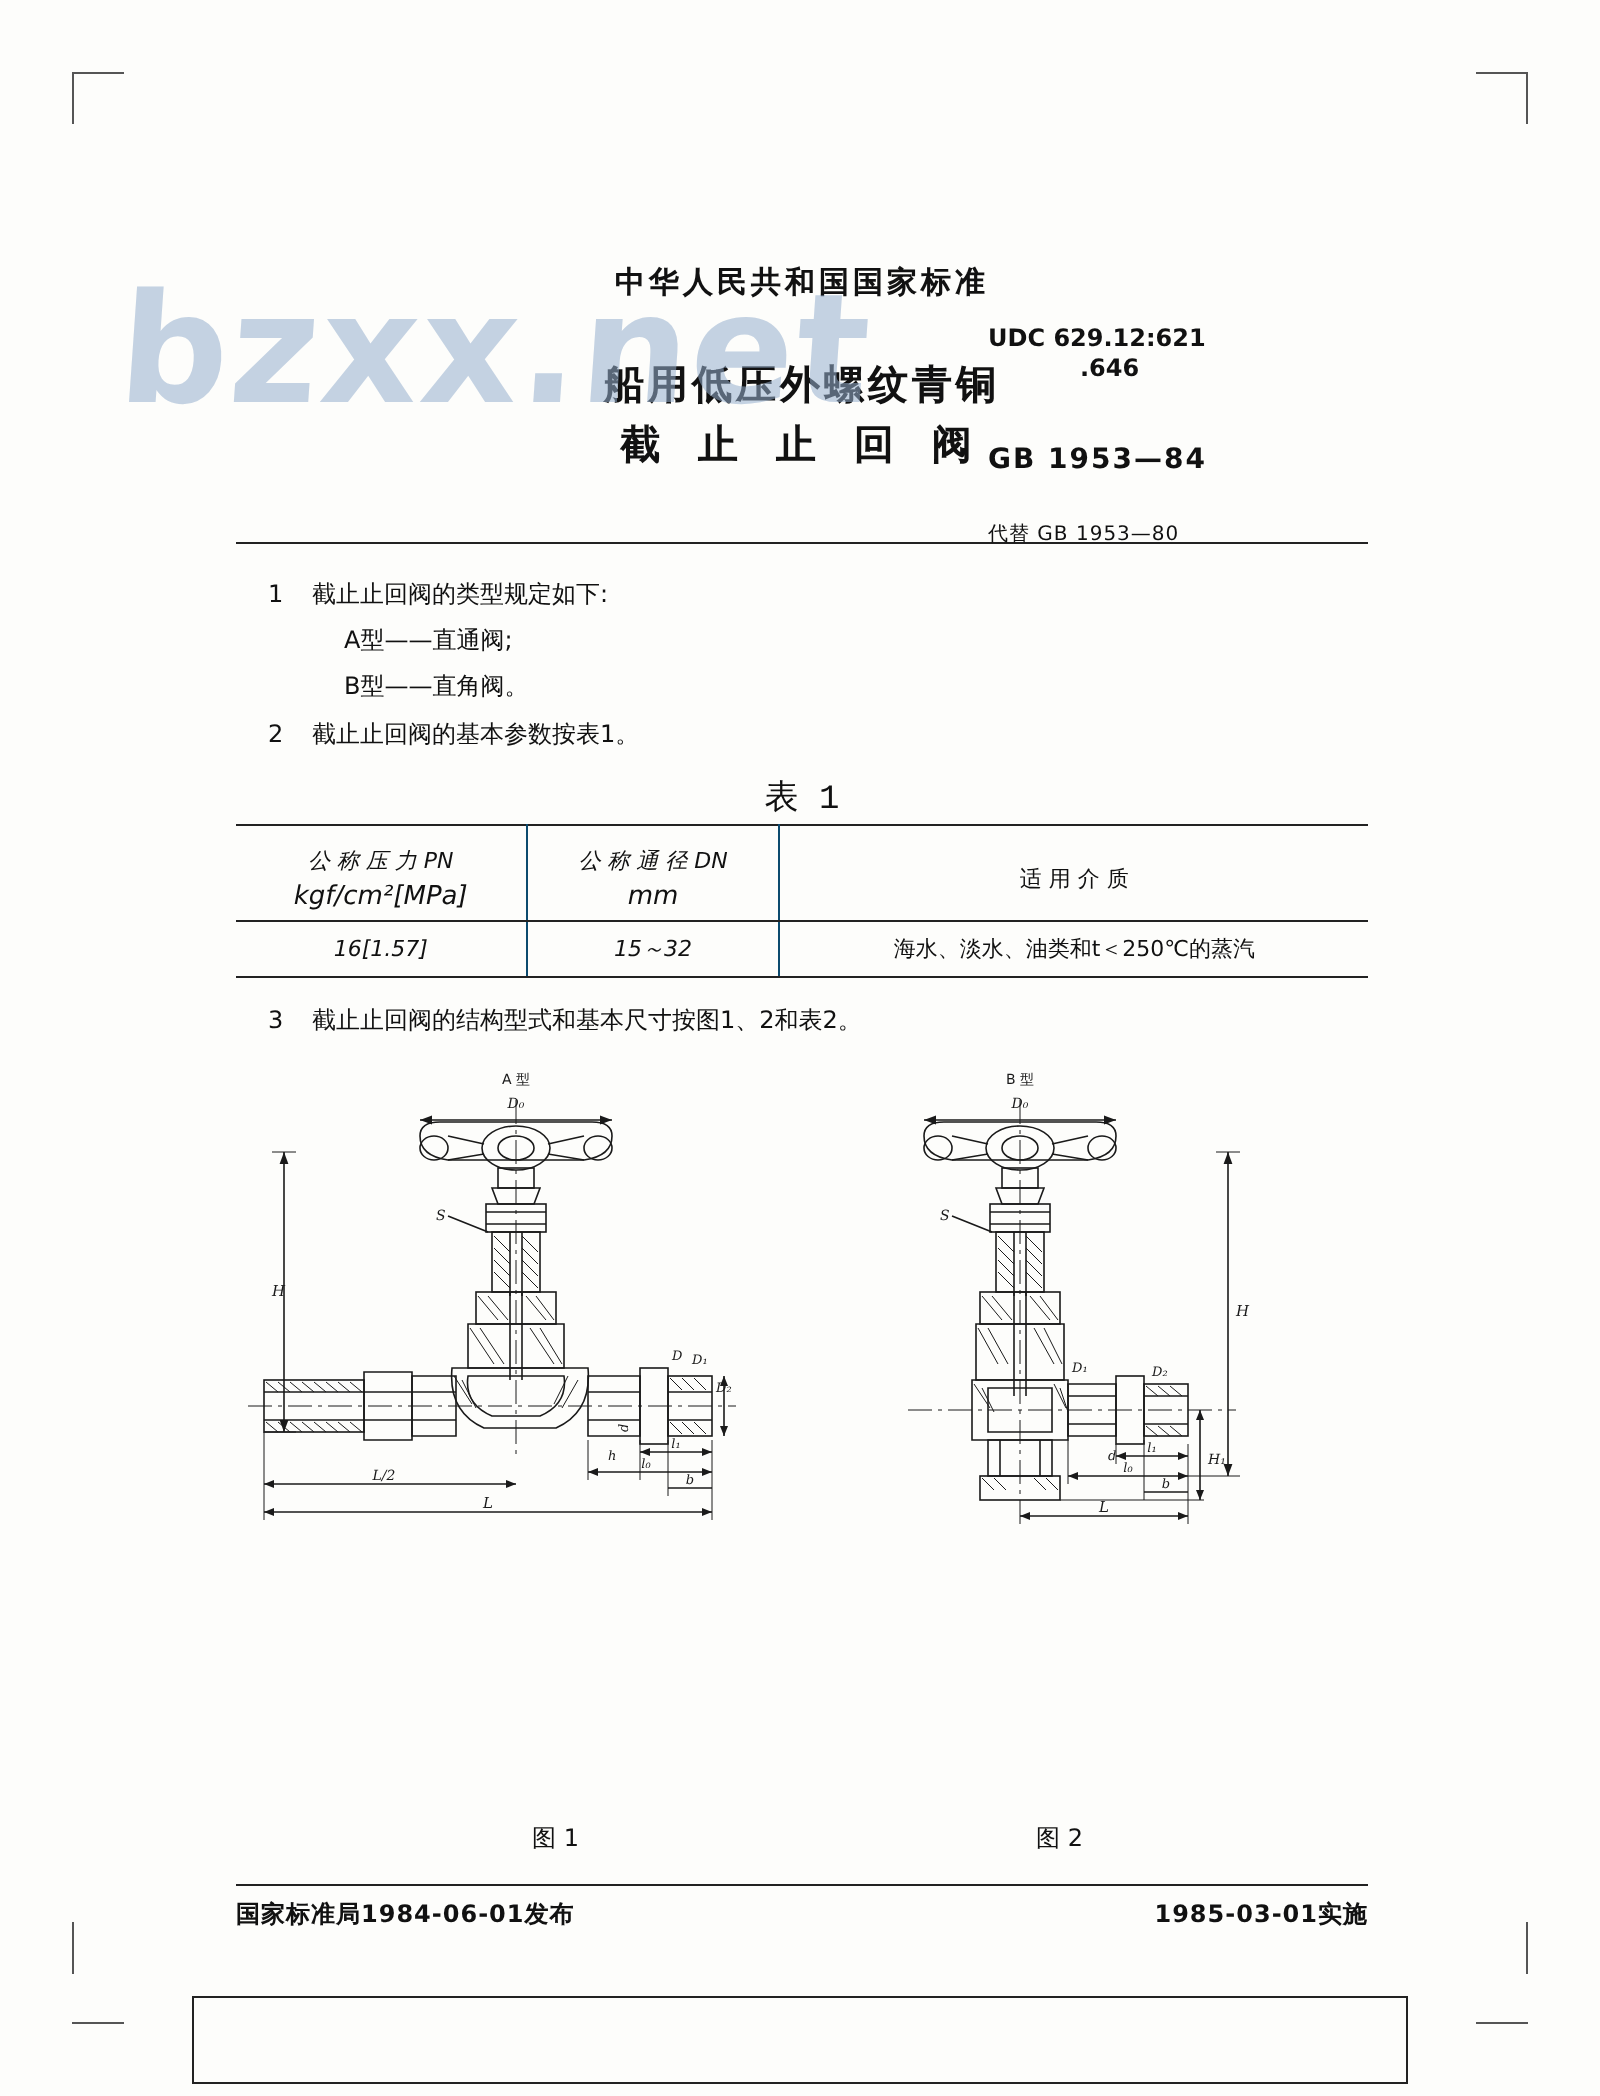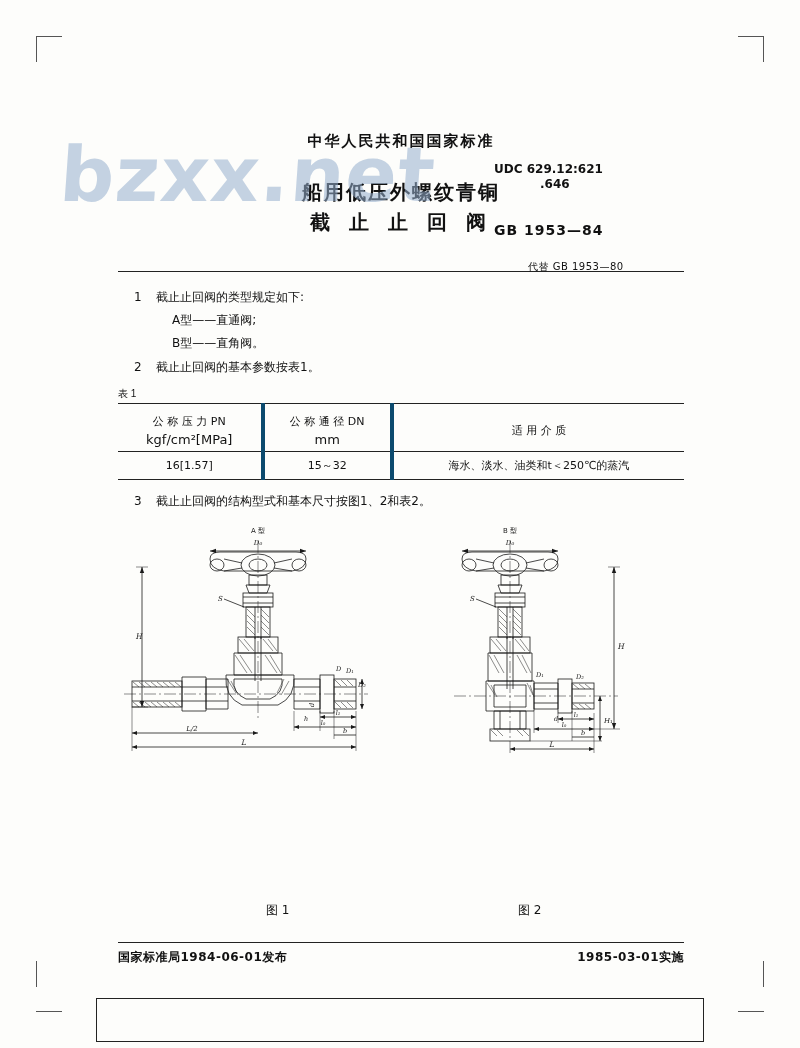--- a/index.html
+++ b/index.html
@@ -52,51 +52,51 @@
     letter-spacing:0.6px;
   }
 
   .hdr-right{
     position:absolute;right:0;top:34px;width:190px;text-align:left;
     font-family:"DejaVu Sans", sans-serif;
   }
   .udc{font-size:12px;font-weight:bold;line-height:1.25;}
   .udc .l2{margin-left:46px;}
   .gbno{font-size:14px;font-weight:bold;margin-top:30px;letter-spacing:1px;}
-  .replaces{font-size:10px;margin-top:22px;letter-spacing:0.5px;margin-left:34px;}
+  .replaces{font-size:10px;margin-top:22px;letter-spacing:0.5px;}
 
   .rule{border-top:1px solid #222;margin-top:34px;}
 
   .clause{
     margin-top:14px;
     font-family:"DejaVu Sans", sans-serif;
     font-size:12px;
     line-height:1.9;
     margin-left:16px;
   }
   .clause .num{display:inline-block;width:22px;}
   .clause .sub{display:block;margin-left:38px;}
 
   .tbl-cap{
-    text-align:left;font-size:10px;margin-top:8px;margin-bottom:2px;
-    font-family:Liberation Sans, sans-serif;
+    text-align:center;font-size:17px;margin-top:8px;margin-bottom:2px;
+    font-family:Liberation Mono, monospace;
   }
   table.params{
     width:100%;border-collapse:collapse;
     font-family:"DejaVu Sans", sans-serif;
     font-size:11px;
   }
   table.params td{
     text-align:center;padding:6px 2px;
   }
   table.params tr.head td{padding:10px 2px 4px;}
   table.params .sub{font-size:13px;display:block;margin-top:3px;}
   .bt{border-top:1px solid #222;}
   .bb{border-bottom:1px solid #222;}
-  .br{border-right:4px solid #0c4a6e;}
+  .br{border-right:1px solid #0c4a6e;font-style:italic;}
 
   .fig-area{position:relative;margin-top:8px;height:400px;}
   .fig-cap{
     font-family:"DejaVu Sans", sans-serif;font-size:12px;
     position:absolute;bottom:2px;
   }
   .fig-cap.a{left:148px;}
   .fig-cap.b{left:400px;}
 
   .footer{

